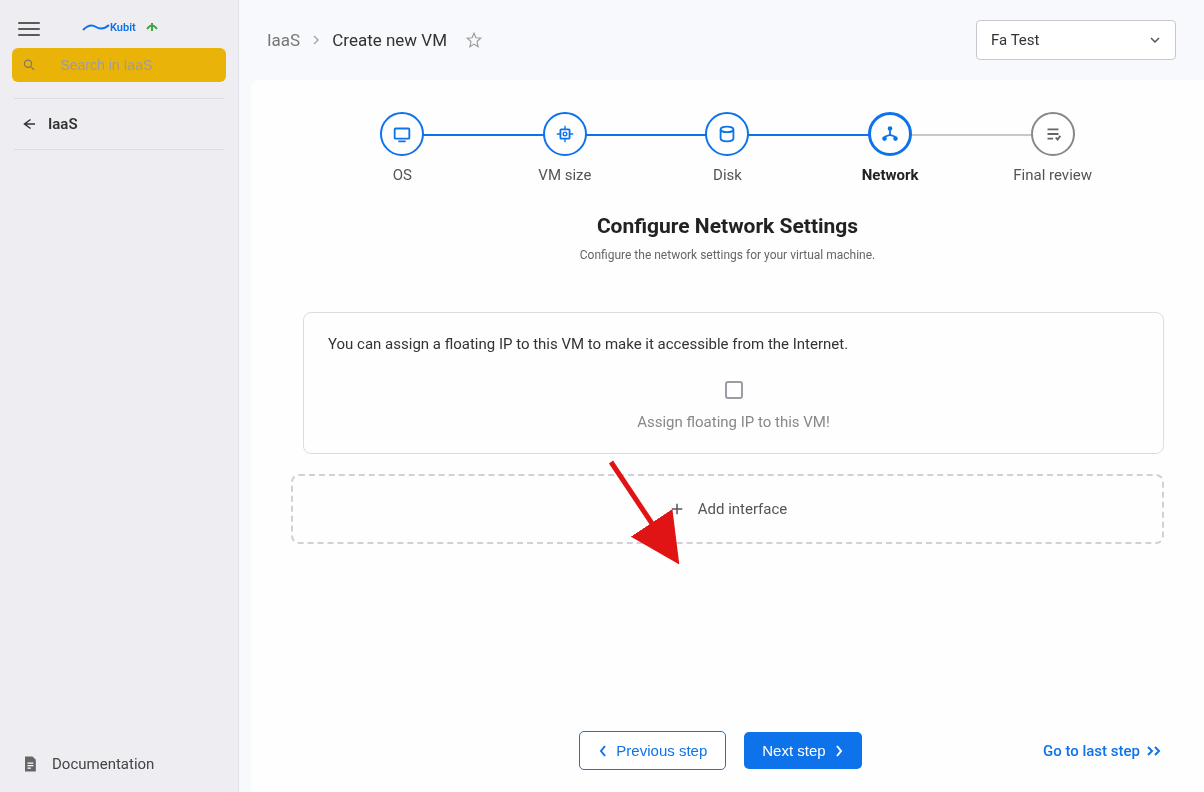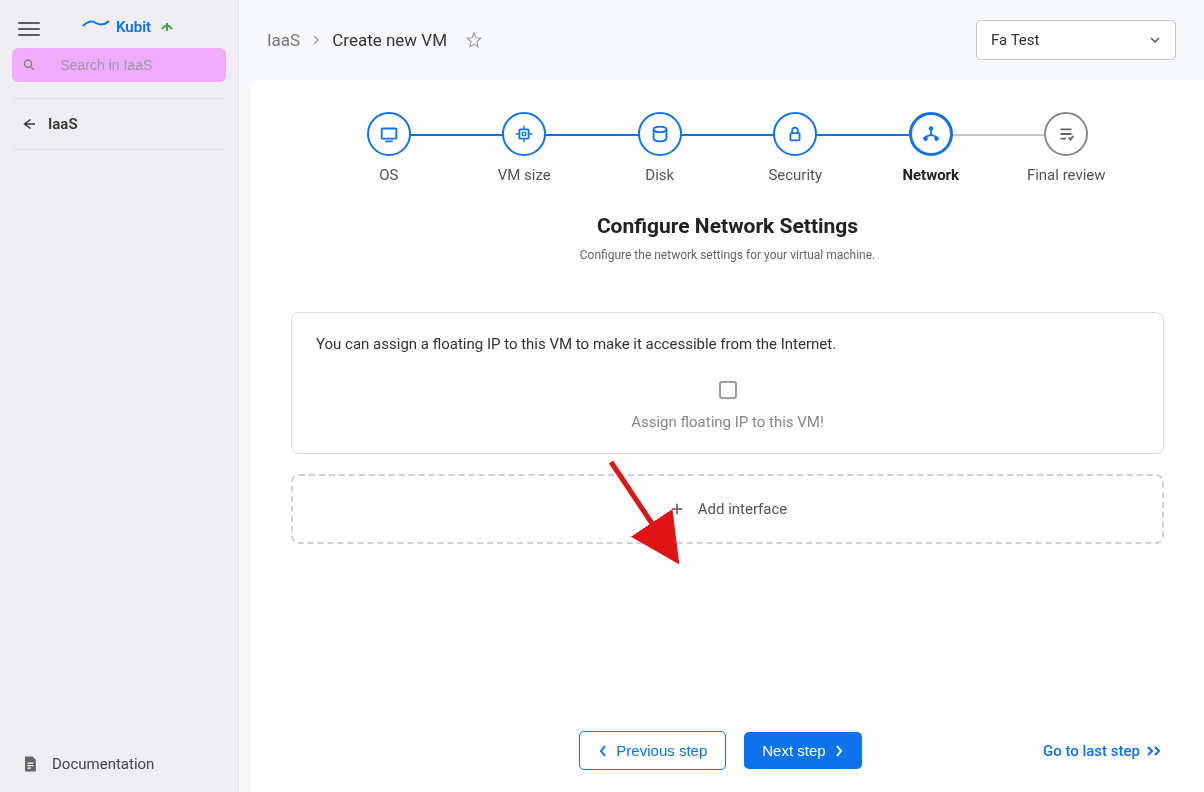--- a/index.html
+++ b/index.html
@@ -22,29 +22,29 @@
     }
     .sidebar-top {
       display: flex;
       align-items: center;
       padding: 18px 18px 12px;
       gap: 12px;
     }
     .menu-icon { width: 22px; height: 18px; cursor: pointer; }
     .menu-icon div { height: 2px; background: #5a5a5a; margin: 4px 0; border-radius: 1px; }
     .logo-group { display: flex; align-items: center; gap: 8px; margin-left: 30px; }
-    .kubit-logo { color: #0e73ea; font-weight: 600; font-size: 15px; display: flex; align-items: flex-start; gap: 6px; }
+    .kubit-logo { color: #0e73ea; font-weight: 600; font-size: 11px; display: flex; align-items: center; gap: 0; }
     .kubit-wave { width: 28px; height: 10px; }
     .secondary-logo { font-size: 14px; color: #3fa845; font-weight: bold;}
     
     .search-row { padding: 0 12px 10px; }
     .search-box {
       display: flex;
       align-items: center;
-      background: #f0abfc;
+      background: #eab308;
       border-radius: 6px;
       padding: 8px 10px;
       gap: 24px;
     }
     .search-box input {
       border: none;
       background: transparent;
       outline: none;
       font-size: 14px;
       color: #333;
@@ -156,20 +156,21 @@
     .step:last-child .step-line { display: none; }
 
     .section-title { text-align: center; font-size: 21px; font-weight: 700; color: #222; margin-bottom: 10px; }
     .section-desc { text-align: center; font-size: 12px; color: #666; margin-bottom: 50px; }
 
     .info-card {
       border: 1px solid #dcdce4;
       border-radius: 8px;
       padding: 22px 24px;
       margin-bottom: 20px;
+      margin-left: 12px;
     }
     .info-text { font-size: 15px; color: #333; margin-bottom: 28px; }
     .checkbox-row {
       display: flex;
       align-items: center;
       gap: 14px;
       cursor: pointer;
       flex-direction: column;
     }
     .checkbox-box {
@@ -350,30 +351,20 @@
       </div>
       <div class="step">
         <div class="step-circle">
             <svg width="22" height="22" viewBox="0 0 24 24">
               <ellipse cx="12" cy="7" rx="7" ry="3" stroke="#0e73ea" stroke-width="2" fill="none"></ellipse>
               <path d="M5 7 V17 A7 3 0 0 0 19 17 V7" stroke="#0e73ea" stroke-width="2" fill="none"></path>
             </svg>
           </div>
         <div class="step-line"></div>
         <div class="step-label">Disk</div>
-      </div>
-      <div class="step">
-        <div class="step-circle">
-            <svg width="22" height="22" viewBox="0 0 24 24">
-              <rect x="7" y="11" width="10" height="8" rx="1" stroke="#0e73ea" stroke-width="2" fill="none"></rect>
-              <path d="M9 11 V8 A3 3 0 0 1 15 8 V11" stroke="#0e73ea" stroke-width="2" fill="none"></path>
-            </svg>
-          </div>
-        <div class="step-line"></div>
-        <div class="step-label">Security</div>
       </div>
       <div class="step current inactive-before">
         <div class="step-circle">
             <svg width="22" height="22" viewBox="0 0 24 24">
               <circle cx="12" cy="6" r="2.5" fill="#0e73ea"></circle>
               <circle cx="6" cy="17" r="2.5" fill="#0e73ea"></circle>
               <circle cx="18" cy="17" r="2.5" fill="#0e73ea"></circle>
               <path d="M12 8 V13 M12 13 L6 15 M12 13 L18 15" stroke="#0e73ea" stroke-width="2"></path>
             </svg>
           </div>

